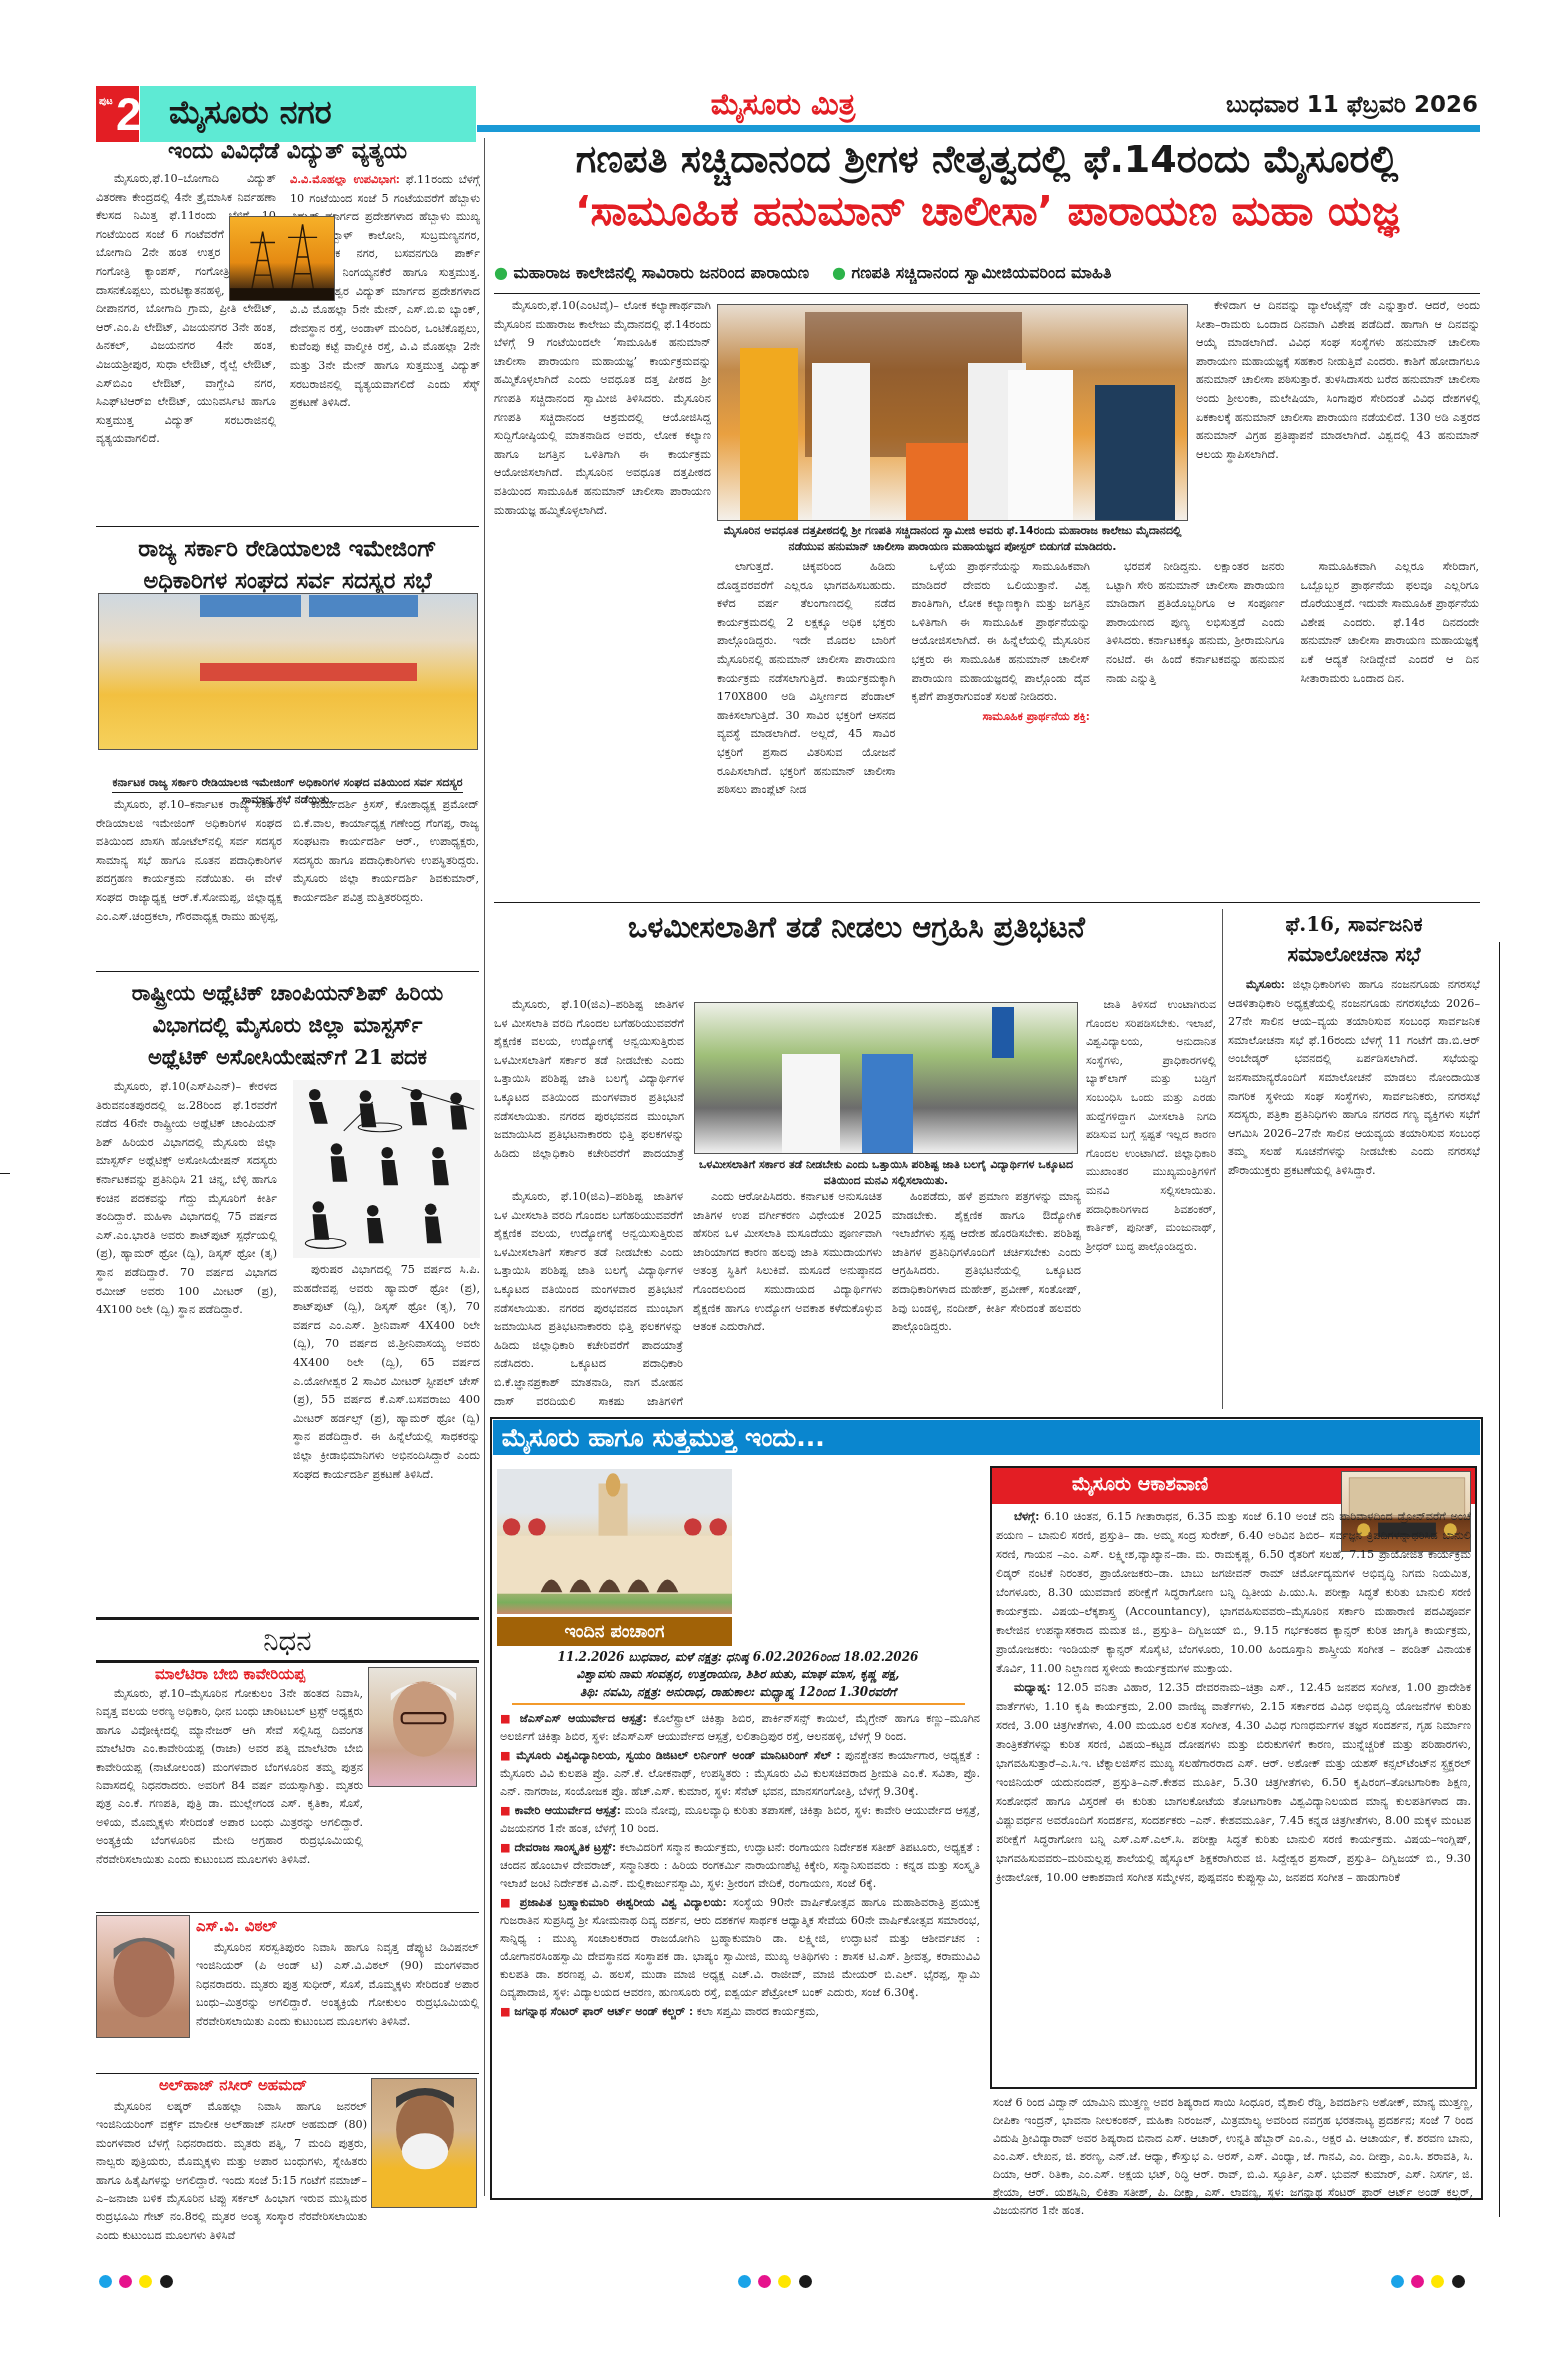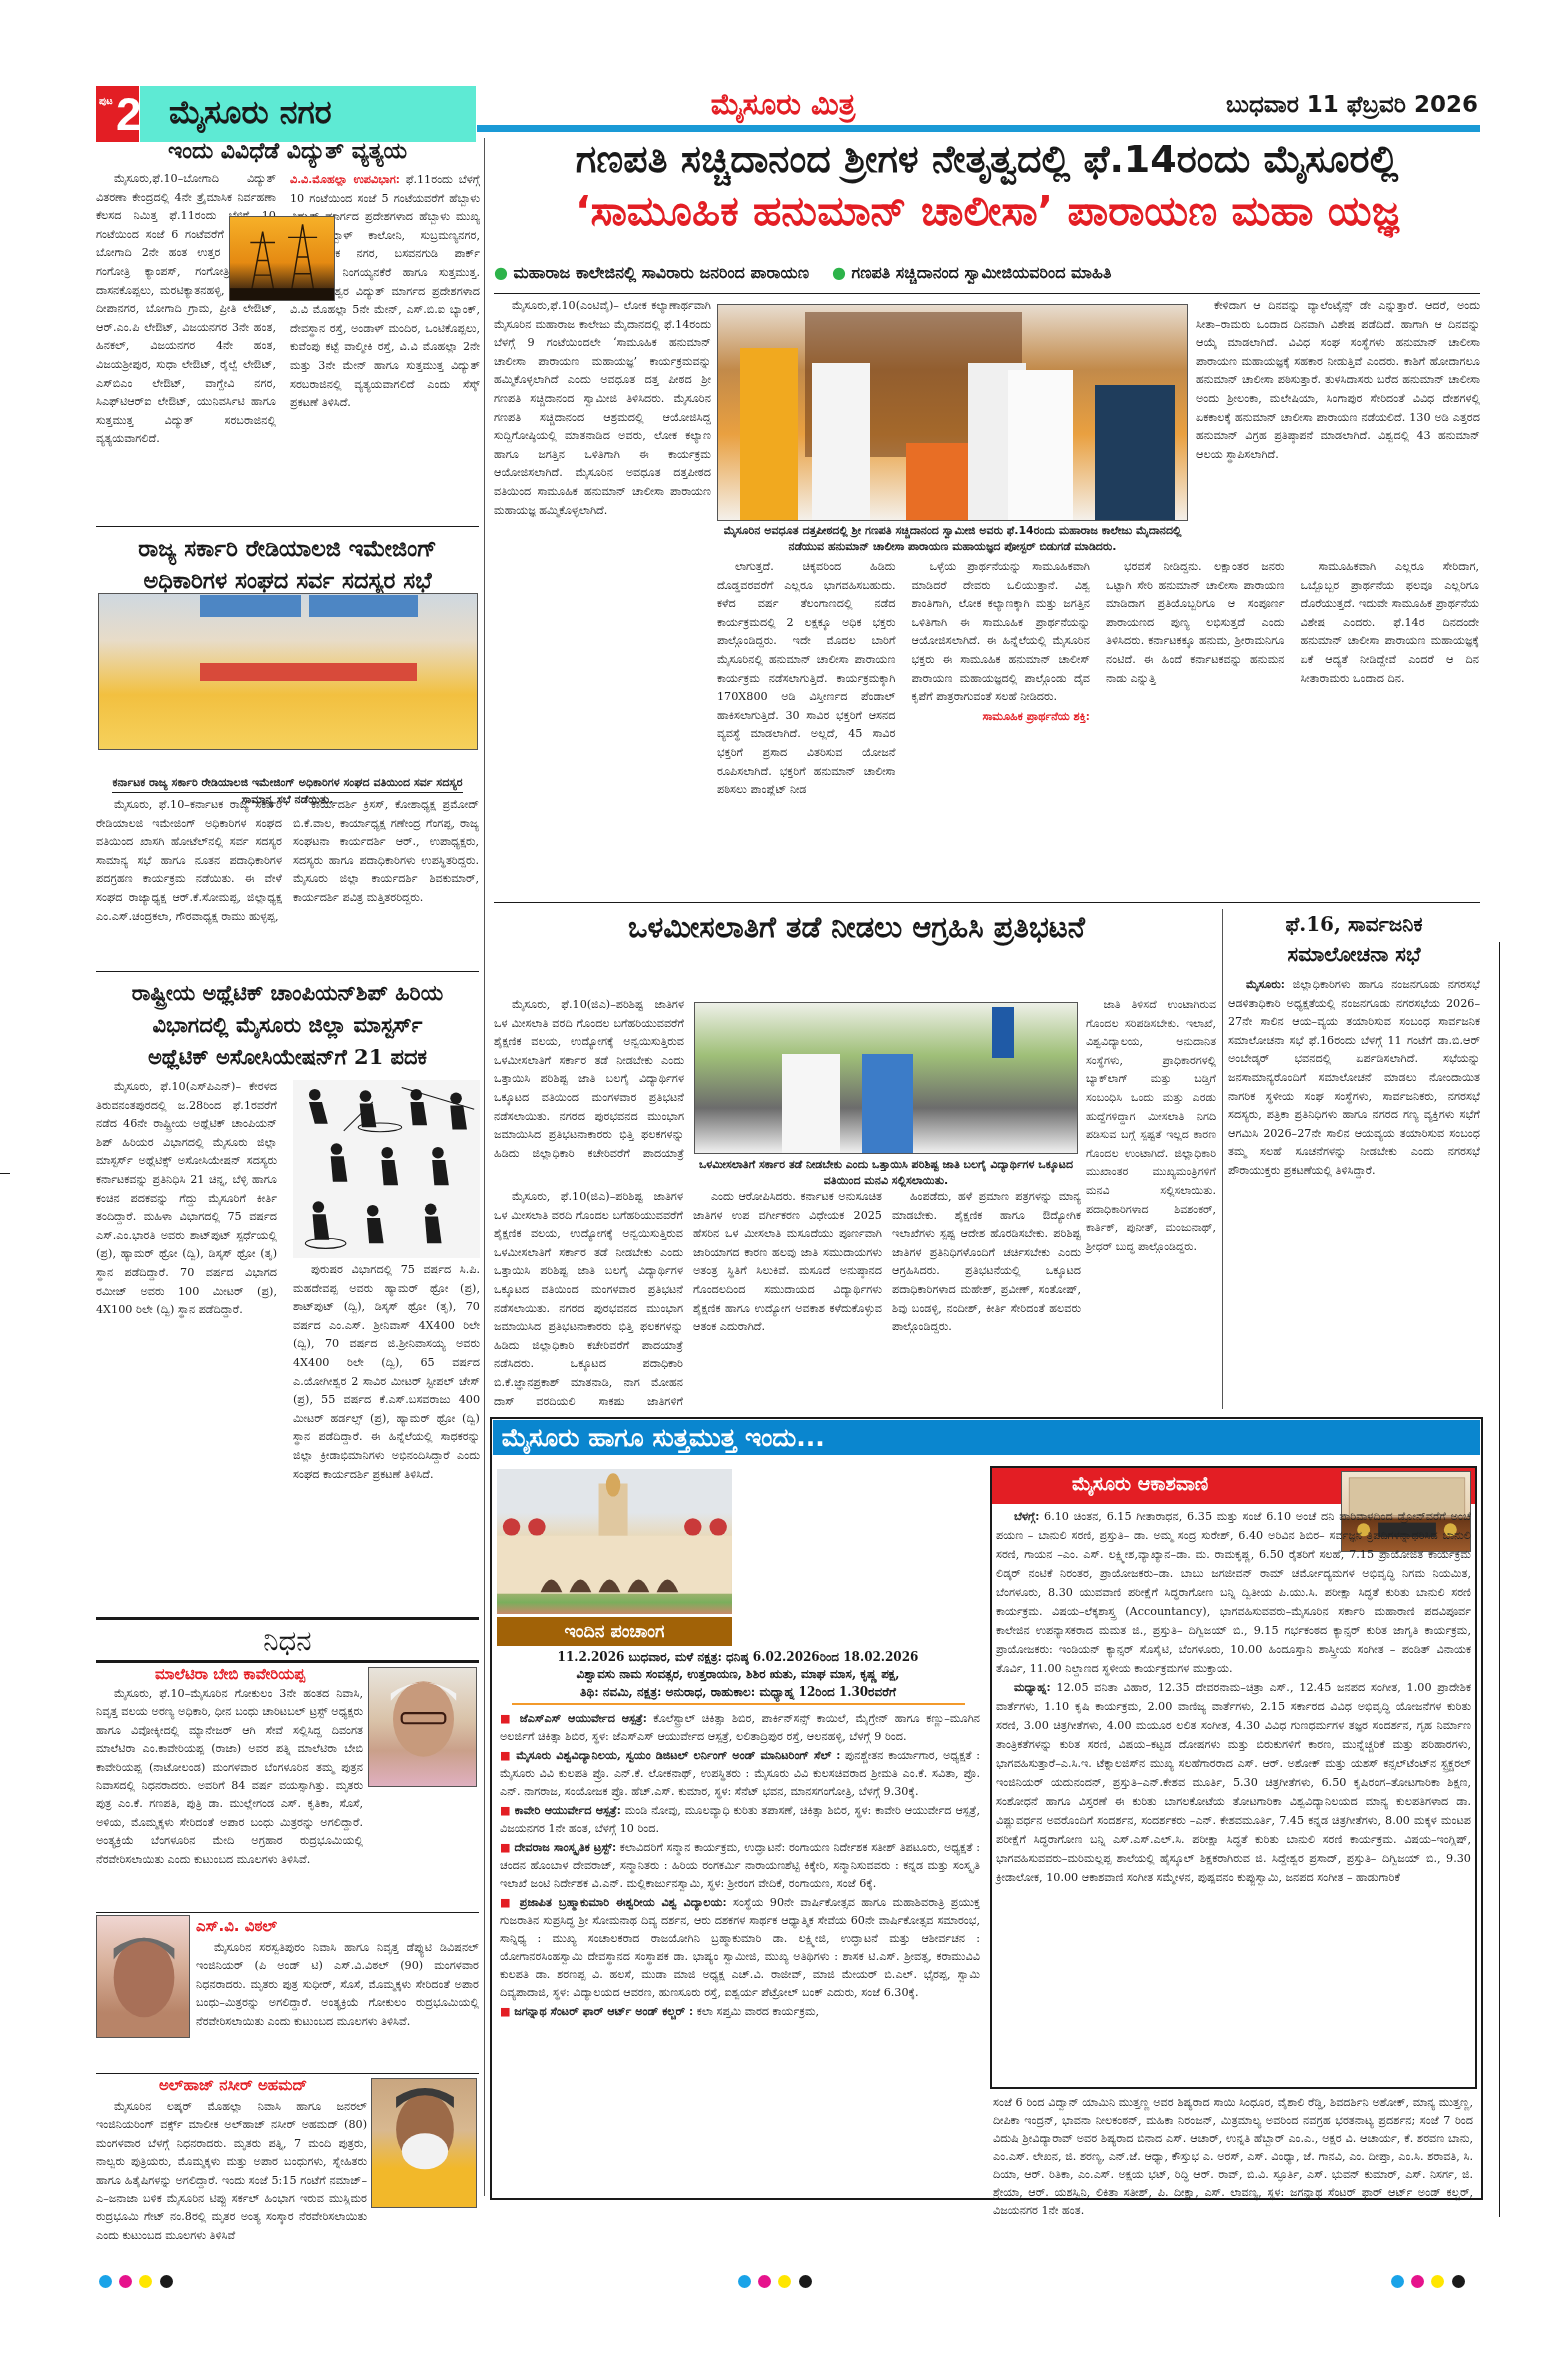--- a/index.html
+++ b/index.html
@@ -258,21 +258,21 @@
     <g fill="#5a4030">
         <path d="M60 170 Q75 135 90 170Z"></path>
         <path d="M100 170 Q115 135 130 170Z"></path>
         <path d="M140 170 Q155 135 170 170Z"></path>
         <path d="M180 170 Q195 135 210 170Z"></path>
         <path d="M220 170 Q235 135 250 170Z"></path>
       </g>
   </svg>
 </div>
 <div class="abs" style="left:497px; top:1617px; width:235px; height:29px; background:#a16207; color:#fff; text-align:center; font-size:17.4px; font-weight:bold; line-height:29px;">ಇಂದಿನ ಪಂಚಾಂಗ</div>
-<div class="abs" style="left:497px; top:1649px; width:482px; text-align:center; font-family:'DejaVu Serif',serif; font-size:12px; line-height:17.4px; font-weight:bold;">
+<div class="abs" style="left:497px; top:1649px; width:482px; text-align:center; font-family:'DejaVu Serif',serif; font-size:12px; line-height:17.4px; font-weight:bold;font-style:italic;">
   <div>11.2.2026 ಬುಧವಾರ, ಮಳೆ ನಕ್ಷತ್ರ: ಧನಿಷ್ಠ 6.02.2026ರಿಂದ 18.02.2026</div>
   <div>ವಿಶ್ವಾವಸು ನಾಮ ಸಂವತ್ಸರ, ಉತ್ತರಾಯಣ, ಶಿಶಿರ ಋತು, ಮಾಘ ಮಾಸ, ಕೃಷ್ಣ ಪಕ್ಷ,</div>
   <div>ತಿಥಿ: ನವಮಿ, ನಕ್ಷತ್ರ: ಅನುರಾಧ, ರಾಹುಕಾಲ: ಮಧ್ಯಾಹ್ನ 12ರಿಂದ 1.30ರವರೆಗೆ</div>
 </div>
 <div class="abs" style="left:512px; top:1703px; width:453px; height:2.2px; background:#f39a2b;"></div>
 
 <div class="abs body-text" style="left:500px; top:1709px; width:480px; font-size:11.2px; line-height:18px;">
   <p style="text-indent:0;"><span class="red">■</span> <span class="hl">ಜೆಎಸ್‌ಎಸ್ ಆಯುರ್ವೇದ ಆಸ್ಪತ್ರೆ:</span><span> ಕೊಲೆಸ್ಟ್ರಾಲ್ ಚಿಕಿತ್ಸಾ ಶಿಬಿರ, ಪಾರ್ಕಿನ್‌ಸನ್ಸ್ ಕಾಯಿಲೆ, ಮೈಗ್ರೇನ್ ಹಾಗೂ ಕಣ್ಣು–ಮೂಗಿನ ಅಲರ್ಜಿಗೆ ಚಿಕಿತ್ಸಾ ಶಿಬಿರ, ಸ್ಥಳ: ಜೆಎಸ್‌ಎಸ್ ಆಯುರ್ವೇದ ಆಸ್ಪತ್ರೆ, ಲಲಿತಾದ್ರಿಪುರ ರಸ್ತೆ, ಆಲನಹಳ್ಳಿ, ಬೆಳಗ್ಗೆ 9 ರಿಂದ.</span></p>
   <p style="text-indent:0;"><span class="red">■</span> <span class="hl">ಮೈಸೂರು ವಿಶ್ವವಿದ್ಯಾನಿಲಯ, ಸ್ವಯಂ ಡಿಜಿಟಲ್ ಲರ್ನಿಂಗ್ ಅಂಡ್ ಮಾನಿಟರಿಂಗ್ ಸೆಲ್ :</span><span> ಪುನಶ್ಚೇತನ ಕಾರ್ಯಾಗಾರ, ಅಧ್ಯಕ್ಷತೆ : ಮೈಸೂರು ವಿವಿ ಕುಲಪತಿ ಪ್ರೊ. ಎನ್.ಕೆ. ಲೋಕನಾಥ್, ಉಪಸ್ಥಿತರು : ಮೈಸೂರು ವಿವಿ ಕುಲಸಚಿವರಾದ ಶ್ರೀಮತಿ ಎಂ.ಕೆ. ಸವಿತಾ, ಪ್ರೊ. ಎನ್. ನಾಗರಾಜ, ಸಂಯೋಜಕ ಪ್ರೊ. ಹೆಚ್.ಎಸ್. ಕುಮಾರ, ಸ್ಥಳ: ಸೆನೆಟ್ ಭವನ, ಮಾನಸಗಂಗೋತ್ರಿ, ಬೆಳಗ್ಗೆ 9.30ಕ್ಕೆ.</span></p>
   <p style="text-indent:0;"><span class="red">■</span> <span class="hl">ಕಾವೇರಿ ಆಯುರ್ವೇದ ಆಸ್ಪತ್ರೆ:</span><span> ಮಂಡಿ ನೋವು, ಮೂಲವ್ಯಾಧಿ ಕುರಿತು ತಪಾಸಣೆ, ಚಿಕಿತ್ಸಾ ಶಿಬಿರ, ಸ್ಥಳ: ಕಾವೇರಿ ಆಯುರ್ವೇದ ಆಸ್ಪತ್ರೆ, ವಿಜಯನಗರ 1ನೇ ಹಂತ, ಬೆಳಗ್ಗೆ 10 ರಿಂದ.</span></p>

